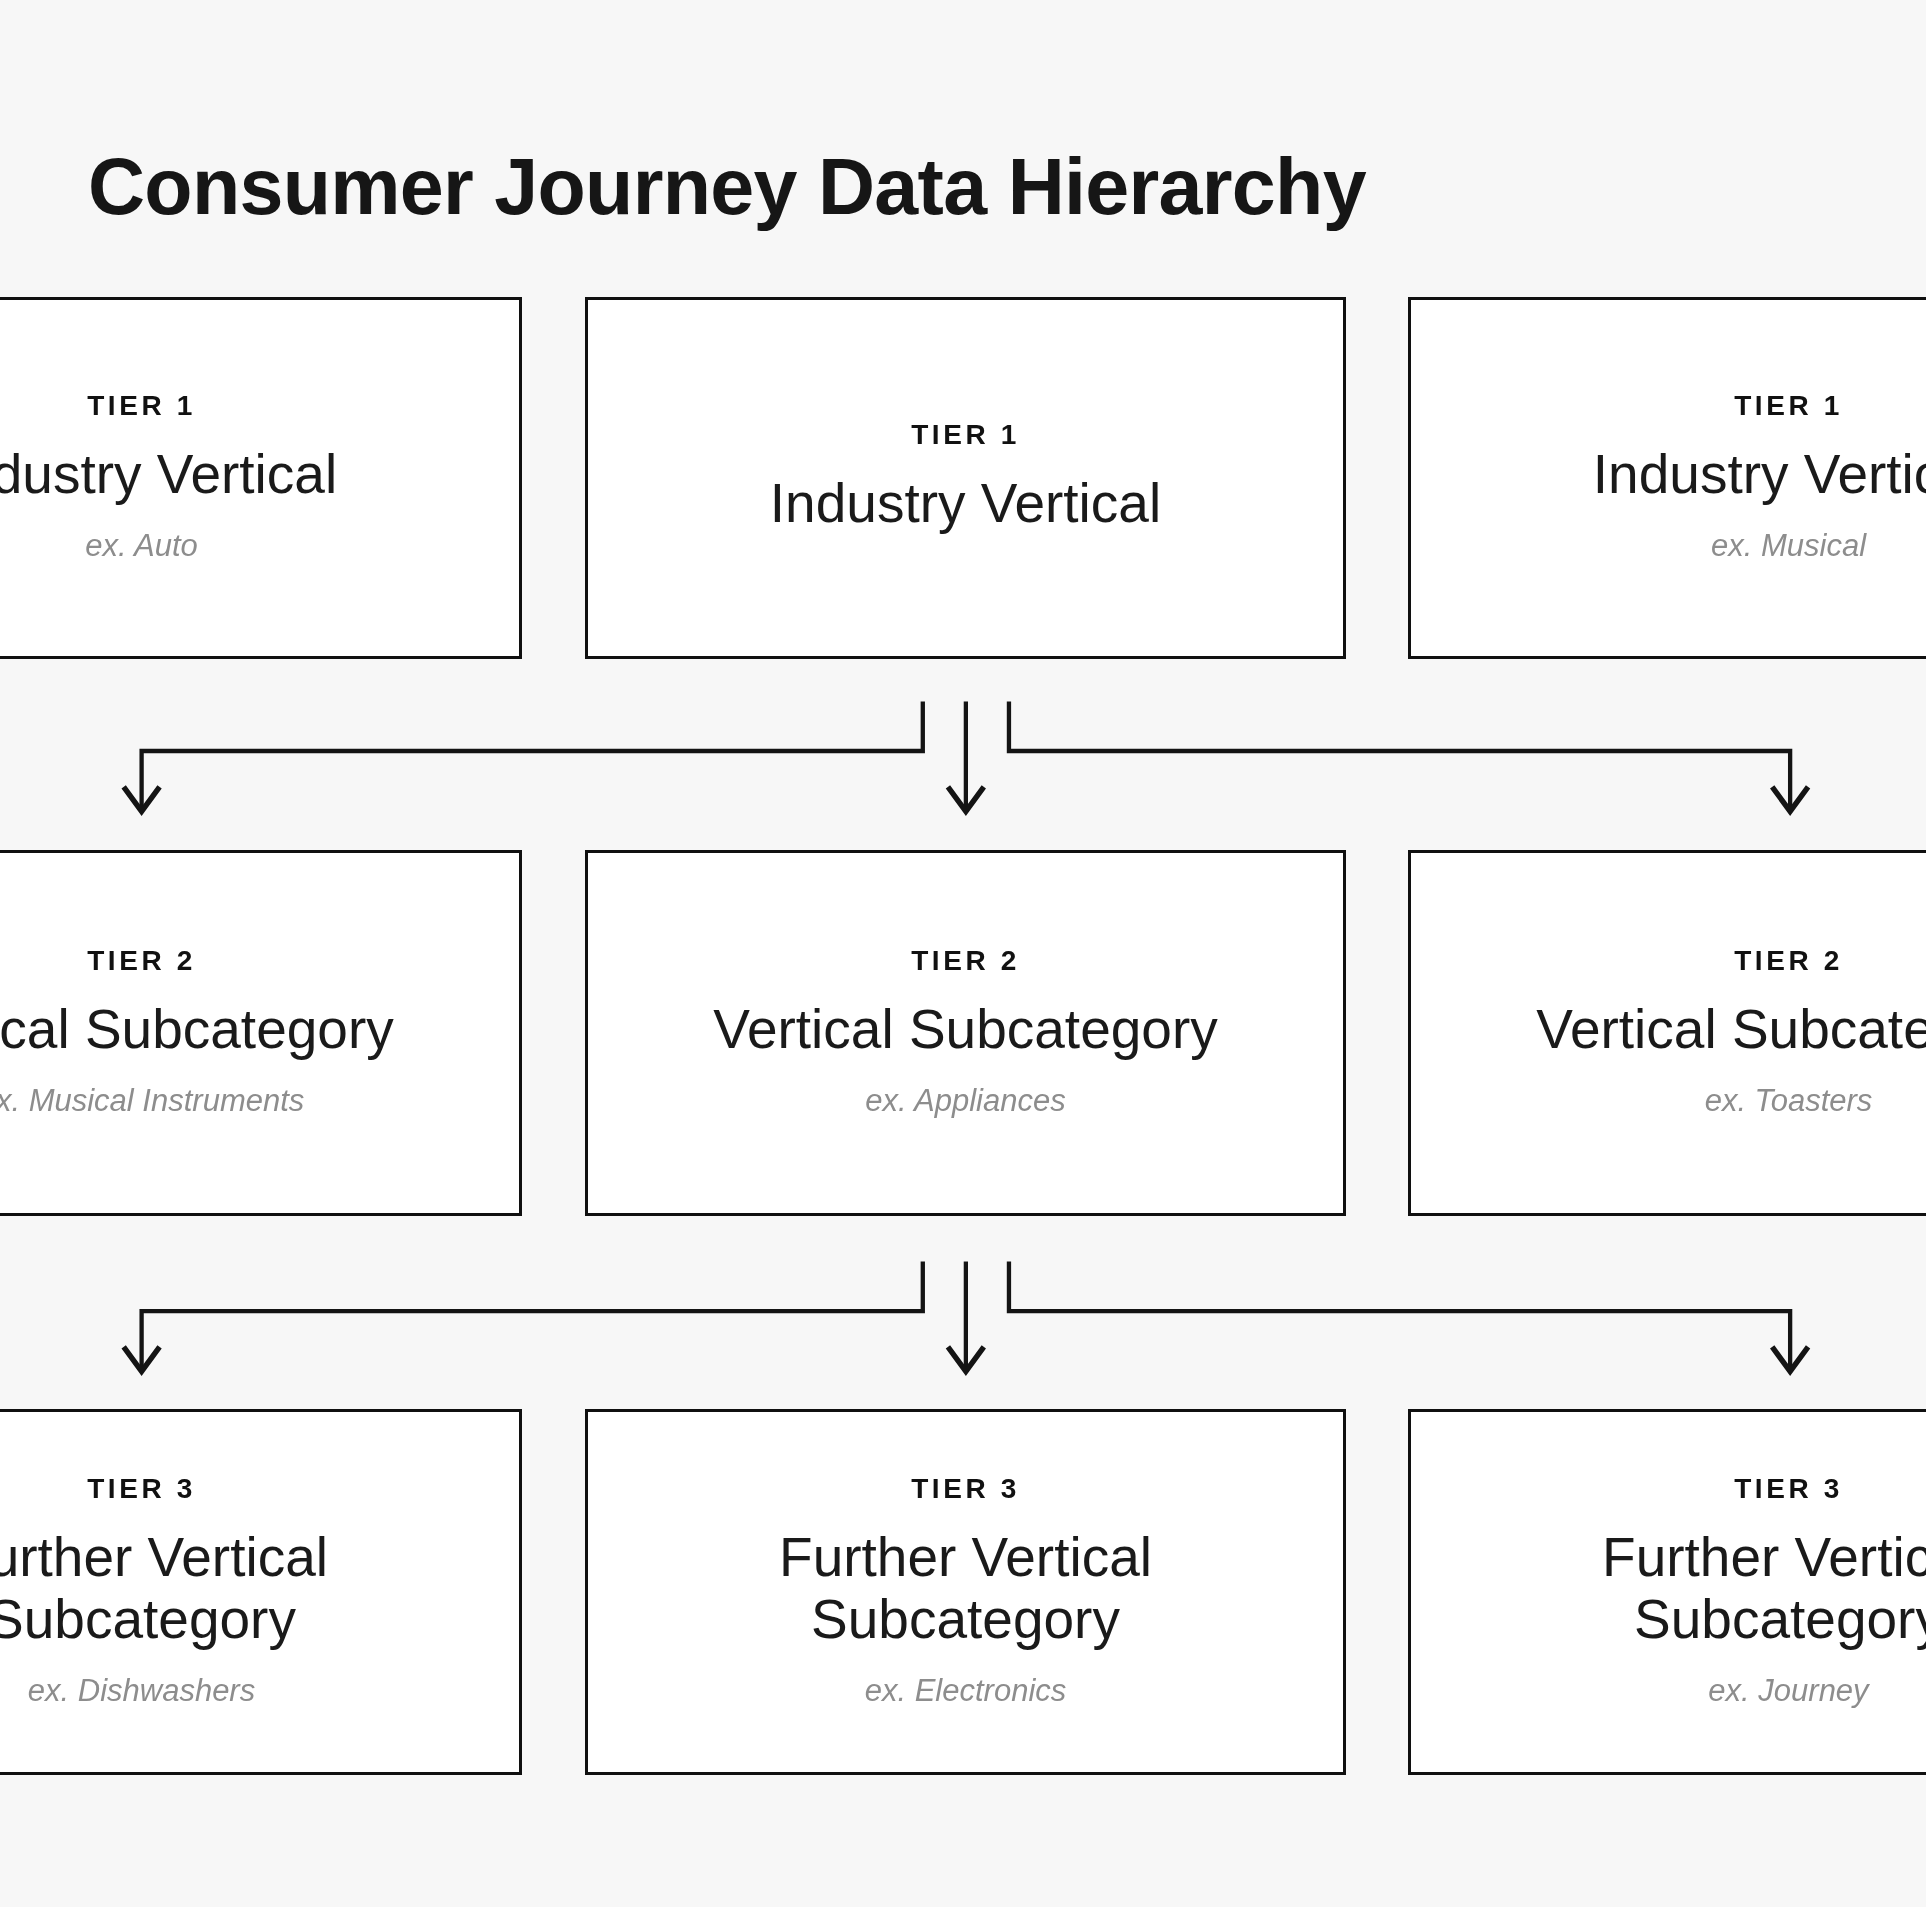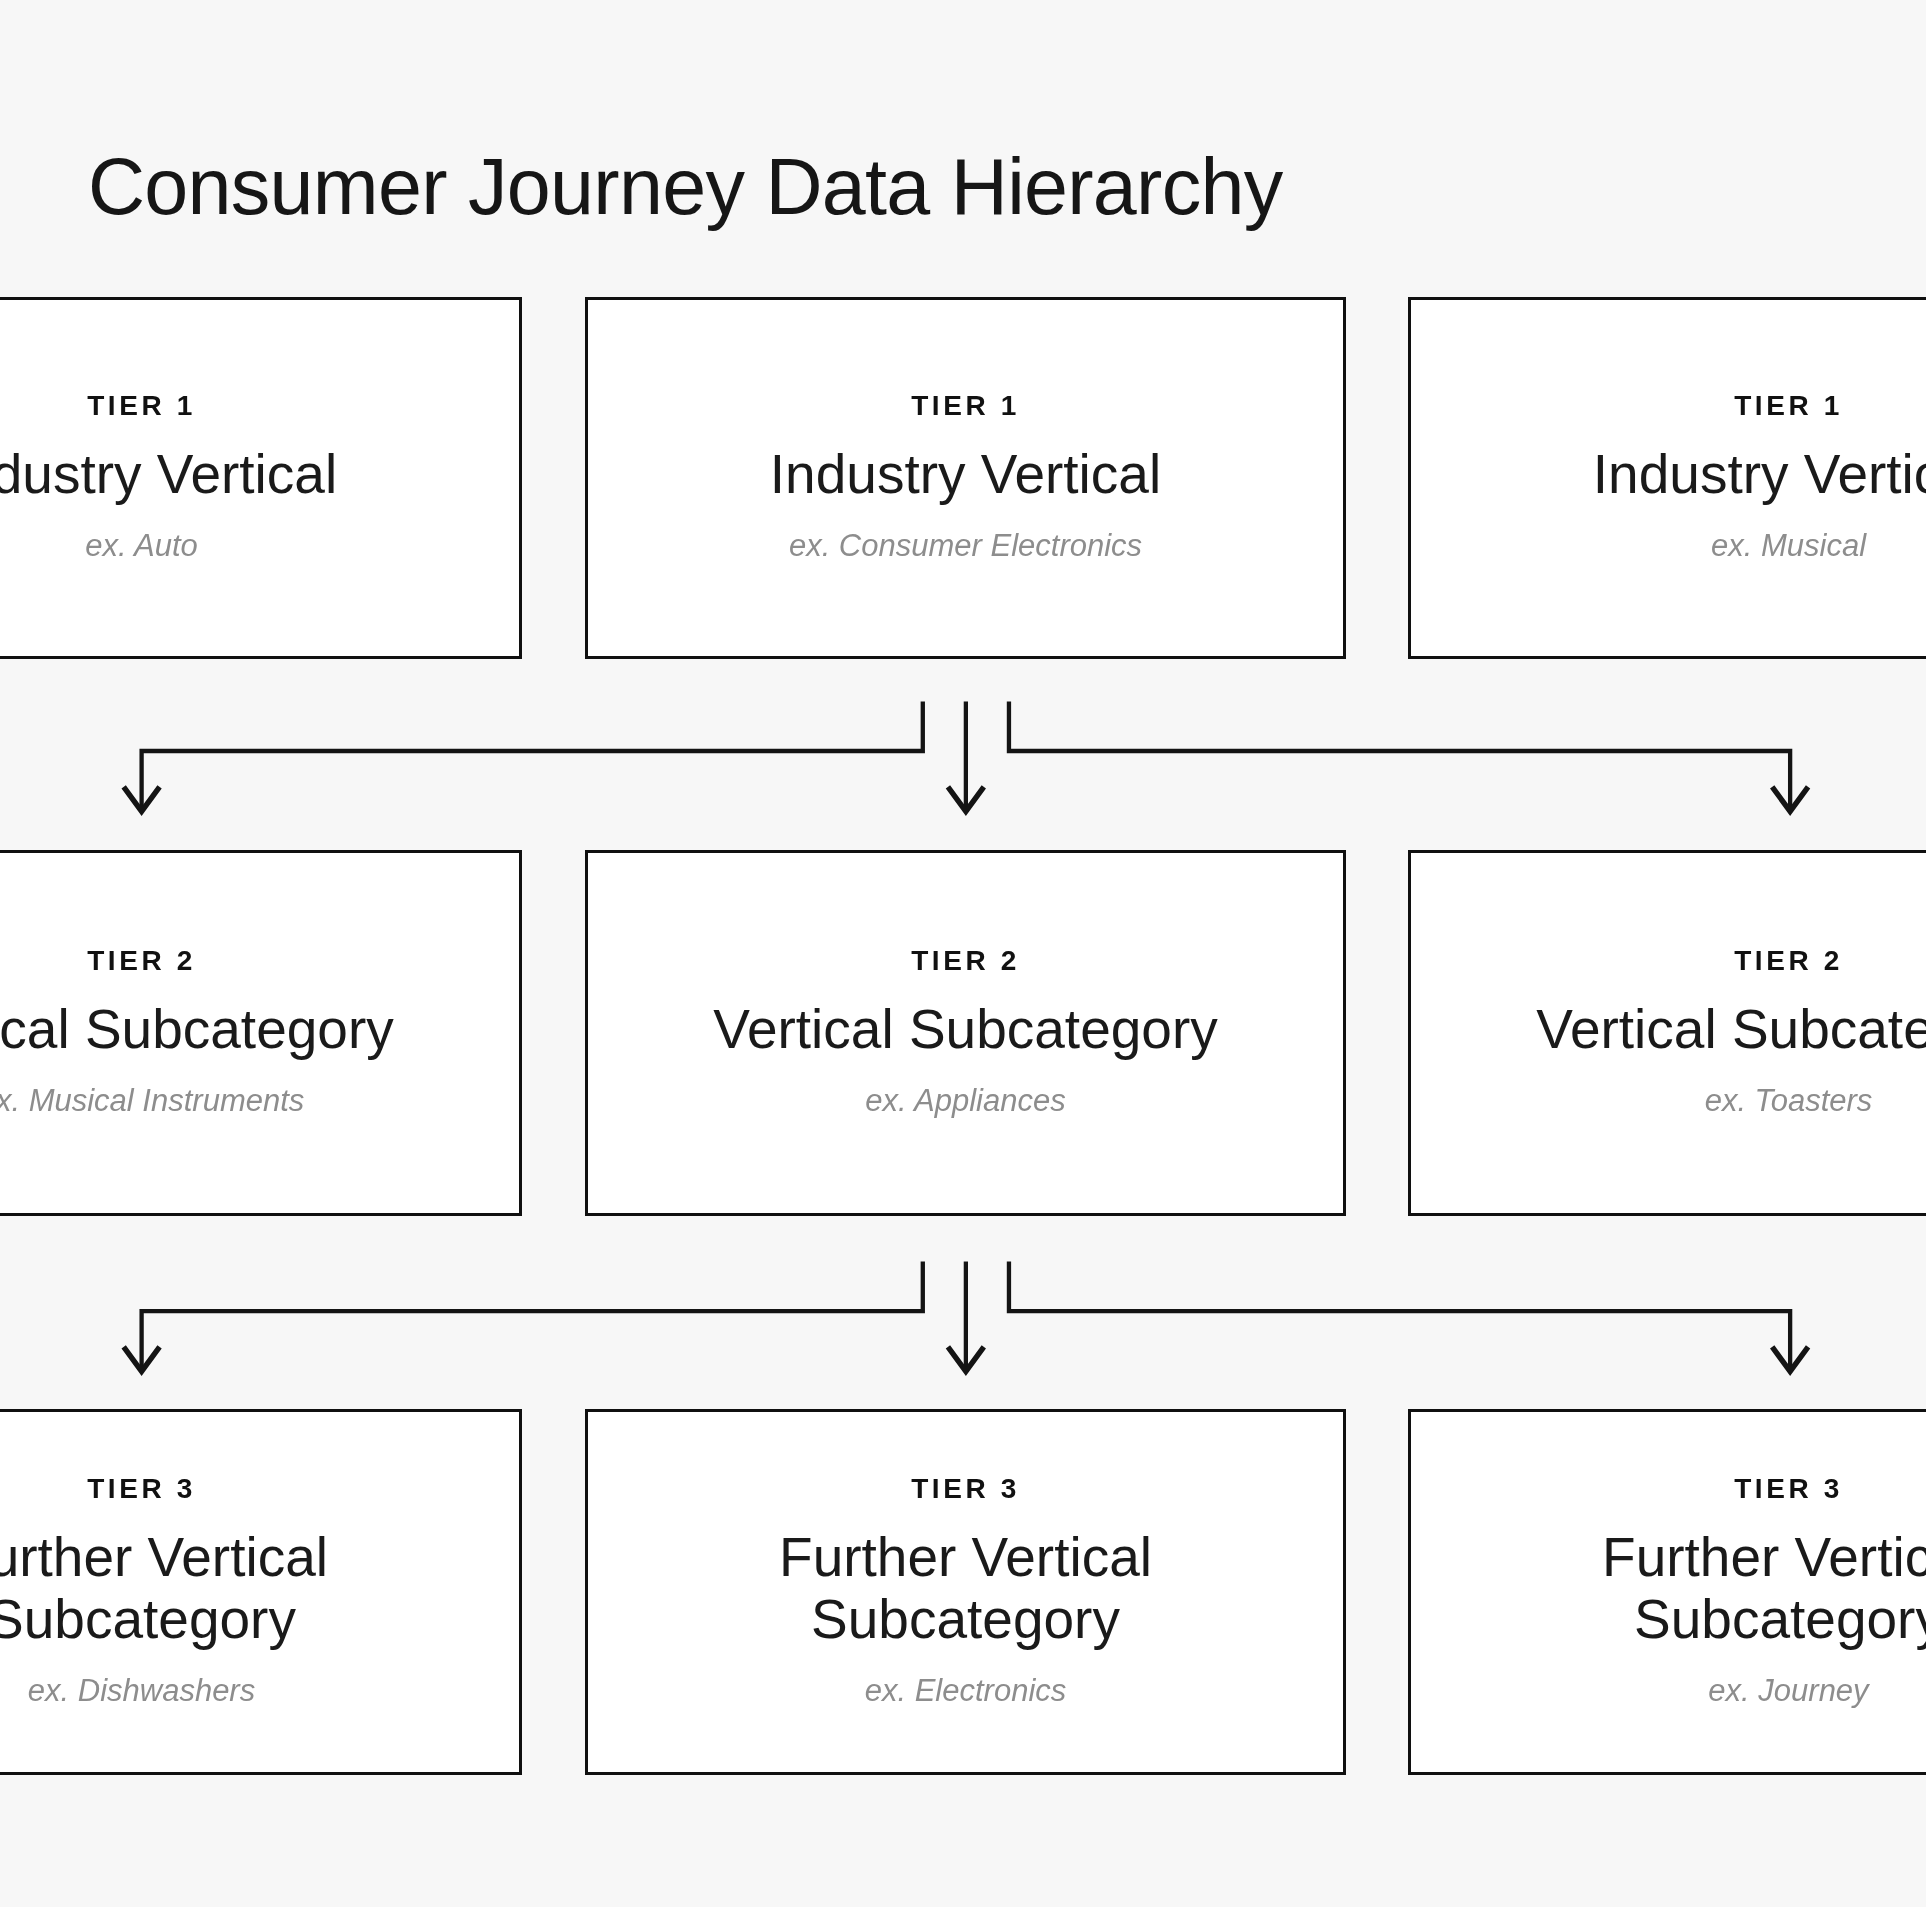--- a/index.html
+++ b/index.html
@@ -7,21 +7,21 @@
     width: 1926px; height: 1907px;
     position: relative;
     overflow: hidden;
     background: #f7f7f7;
     font-family: "Liberation Sans", "DejaVu Sans", sans-serif;
   }
   .page-title {
     position: absolute;
     left: 88px; top: 147px;
     font-size: 79px;
-    font-weight: 400;
+    font-weight: 700;
     letter-spacing: -0.7px;
     color: #161616;
     white-space: nowrap;
     line-height: 1;
   }
   .tier-box {
     position: absolute;
     width: 761px;
     background: #ffffff;
     border: 3.6px solid #101010;
@@ -94,21 +94,20 @@
 <div class="page-title">Consumer Journey Data Hierarchy</div>
 
 <div class="tier-box row-1 col-left">
   <div class="tier-kicker">TIER 1</div>
   <div class="category-label">Industry Vertical</div>
   <div class="example-label">ex. Auto</div>
 </div>
 <div class="tier-box row-1 col-center">
   <div class="tier-kicker">TIER 1</div>
   <div class="category-label">Industry Vertical</div>
-  <div class="example-label">ex. Consumer Electronics</div>
 </div>
 <div class="tier-box row-1 col-right">
   <div class="tier-kicker">TIER 1</div>
   <div class="category-label">Industry Vertical</div>
   <div class="example-label">ex. Musical</div>
 </div>
 
 <div class="tier-box row-2 col-left">
   <div class="tier-kicker">TIER 2</div>
   <div class="category-label">Vertical Subcategory</div>

